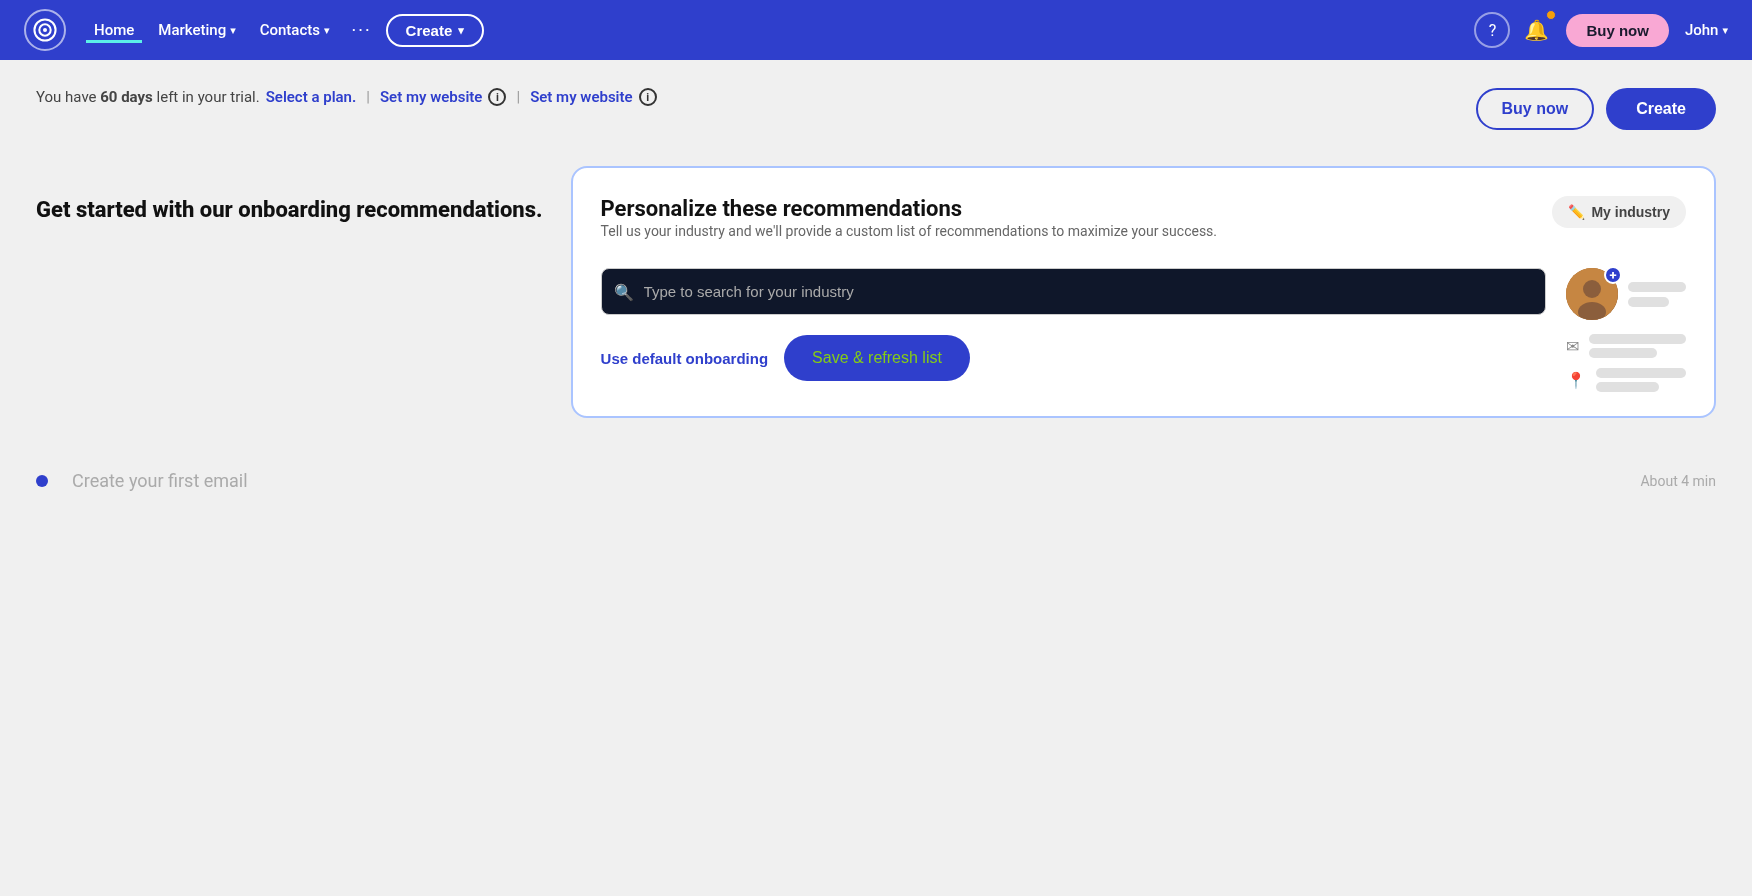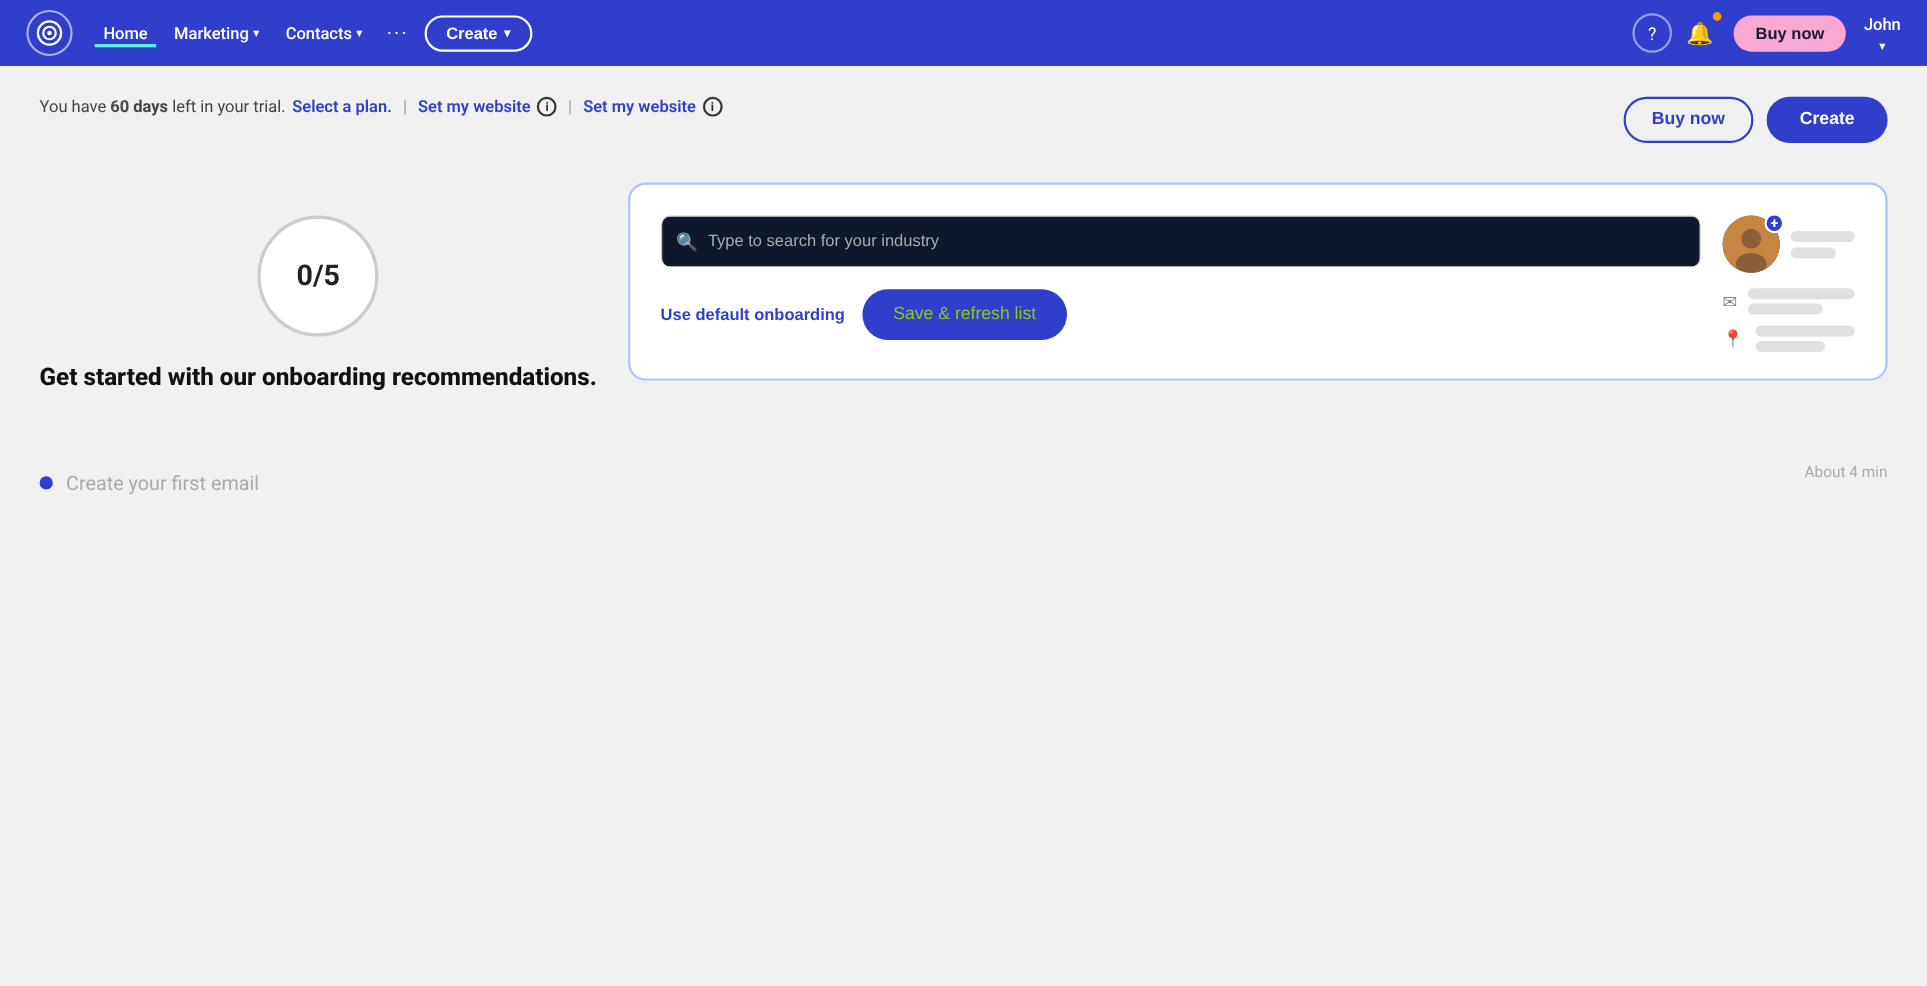--- a/index.html
+++ b/index.html
@@ -78,21 +78,20 @@
       color: #1a1a2e;
       cursor: pointer;
     }
     .nav-user {
       color: #fff;
       font-size: 15px;
       font-weight: 500;
       display: flex; align-items: center; gap: 4px;
       cursor: pointer;
       margin-left: 8px;
-      flex-direction: column;
     }
     .chevron-down { font-size: 11px; }
 
     
     .header-section {
       background: #f0f0f0;
       padding: 28px 36px 20px 36px;
       display: flex;
       align-items: flex-start;
       justify-content: space-between;
@@ -360,22 +359,21 @@
     
     .bottom-row {
       padding: 16px 36px;
       display: flex;
       align-items: center;
       justify-content: space-between;
     }
     .bottom-left {
       display: flex;
       align-items: center;
-      gap: 12px;
-      margin-top: 18px;
+      gap: 24px;
     }
     .blue-dot {
       width: 12px; height: 12px;
       background: #2f3fcc;
       border-radius: 50%;
       flex-shrink: 0;
     }
     .bottom-text {
       font-size: 18px;
       color: #aaa;
@@ -464,25 +462,34 @@
   </div>
   <div class="header-right">
     <button class="btn-buy-now-outline">Buy now</button>
     <button class="btn-create-solid">Create</button>
   </div>
 </div>
 
 <div class="main-content">
 
   <div class="left-panel">
-    <div class="progress-circle">0/5</div>
     <div class="left-panel-text">Get started with our onboarding recommendations.</div>
   </div>
 
   <div class="card">
+    <div class="card-header">
+      <div>
+        <div class="card-title">Personalize these recommendations</div>
+        <div class="card-subtitle">Tell us your industry and we'll provide a custom list of recommendations to maximize your success.</div>
+      </div>
+      <button class="my-industry-btn">
+        <span class="edit-icon">✏️</span>
+        <span>My industry</span>
+      </button>
+    </div>
 
     <div class="card-body">
       <div class="card-left">
 
         <div class="search-container">
           <span class="search-icon-inner">🔍</span>
           <input class="search-input" type="text" placeholder="Type to search for your industry" style="">
         </div>
 
         <div class="card-actions">

